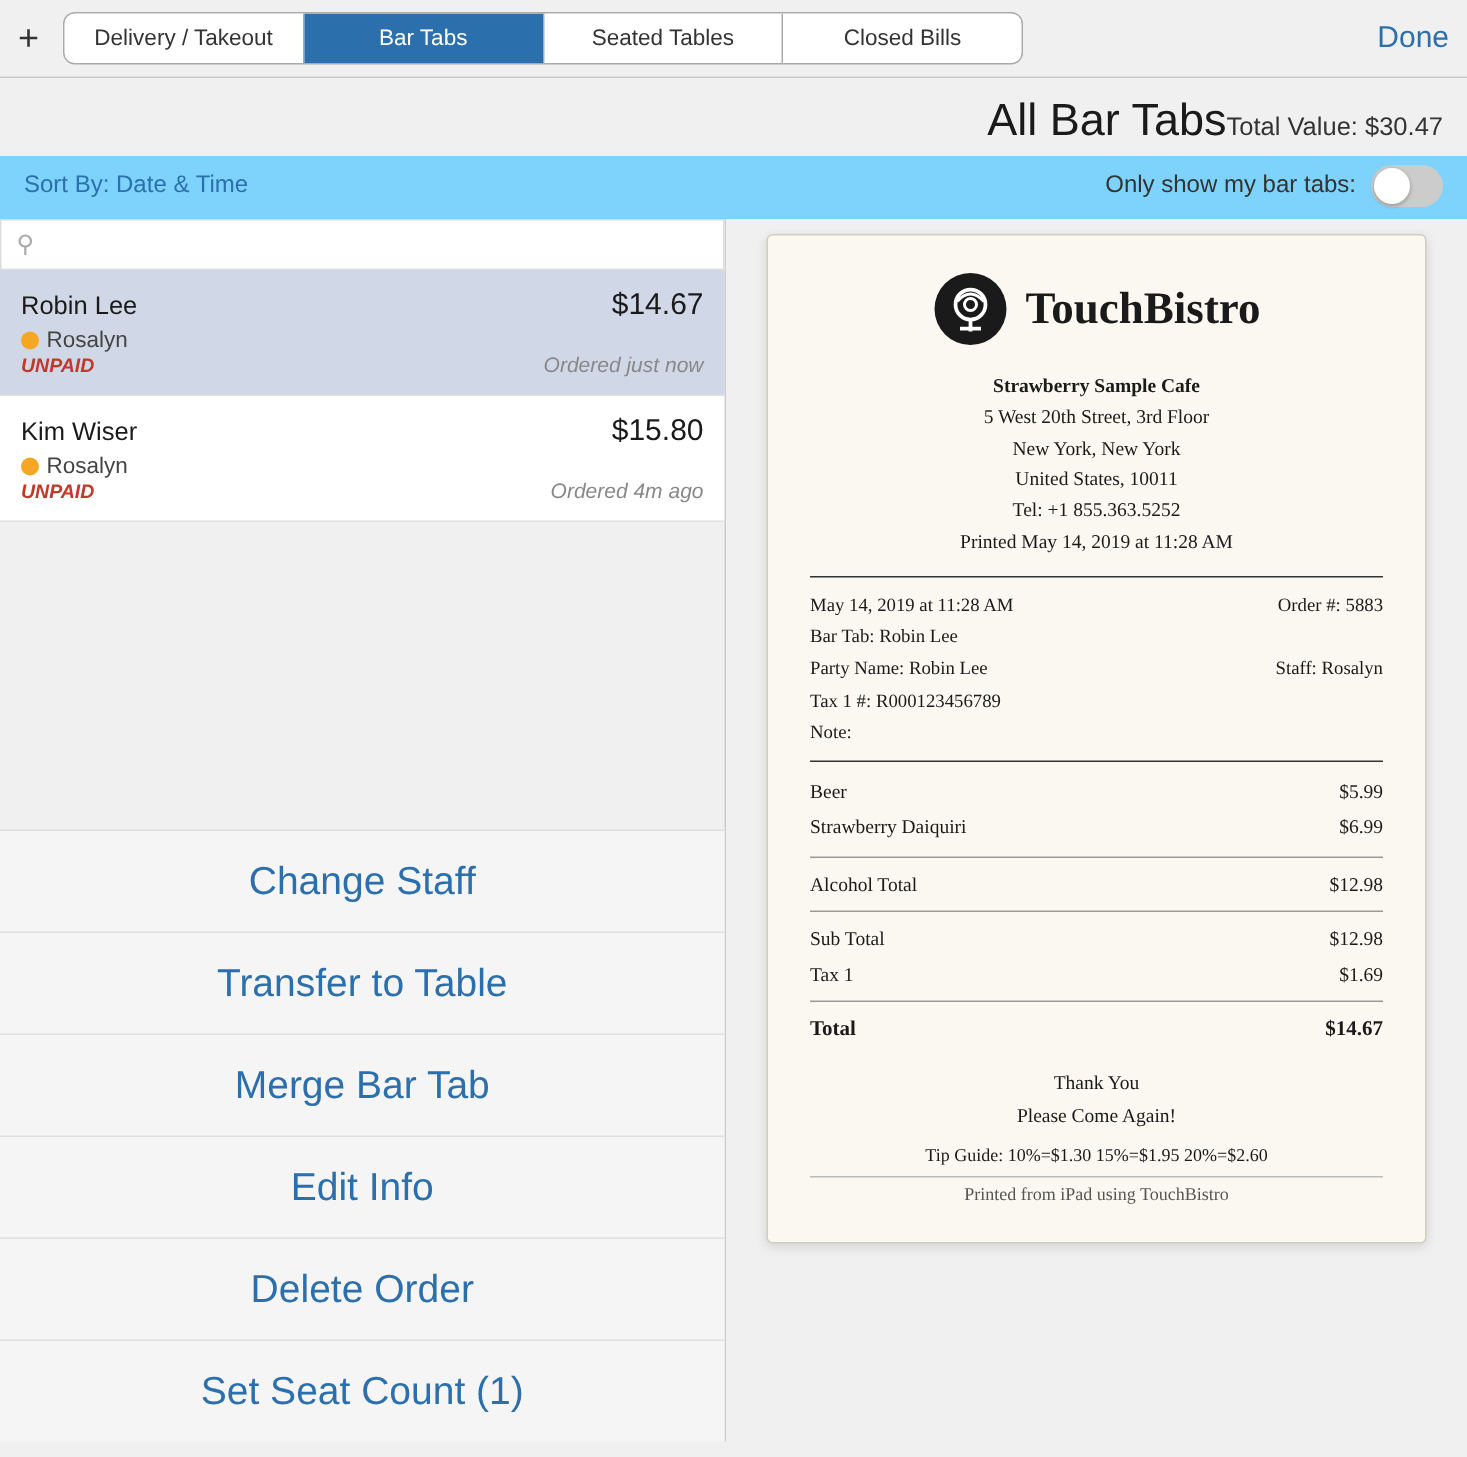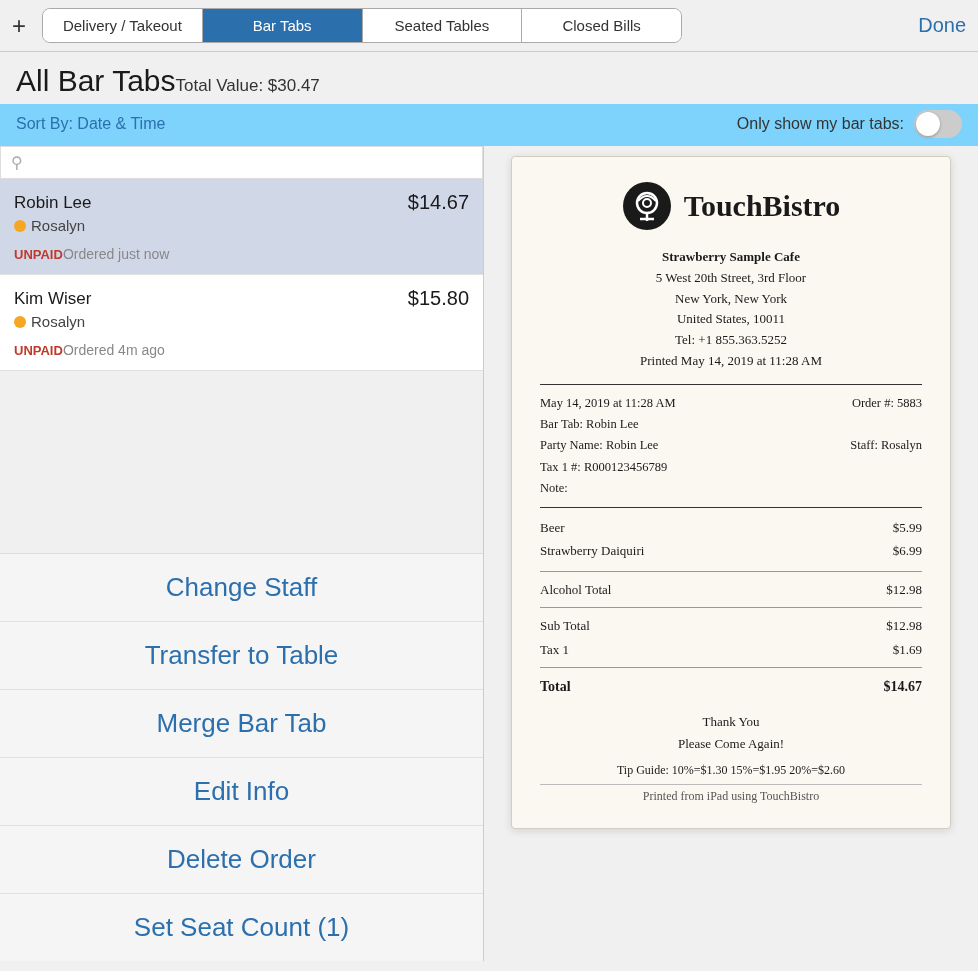--- a/index.html
+++ b/index.html
@@ -62,21 +62,21 @@
       border: none;
       cursor: pointer;
       font-weight: 400;
       padding-left: 20px;
     }
 
     
     .page-header {
       display: flex;
       align-items: baseline;
-      justify-content: flex-start;
+      justify-content: flex-end;
       padding: 12px 16px 6px 16px;
       background: #f0f0f0;
     }
     .page-title {
       font-size: 30px;
       font-weight: 300;
       color: #1a1a1a;
     }
     .total-value {
       font-size: 17px;
@@ -205,23 +205,24 @@
       border-radius: 50%;
       background: #f5a623;
       display: inline-block;
     }
     .staff-name {
       font-size: 15px;
       color: #444;
     }
     .tab-card-row3 {
       display: flex;
-      justify-content: flex-start;
-      align-items: center;
-      margin-top: 12px;
+      justify-content: space-between;
+      align-items: center;
+      margin-top: 0;
+      font-style: italic;
     }
     .unpaid-badge {
       font-size: 13px;
       font-weight: 700;
       color: #c0392b;
     }
     .ordered-time {
       font-size: 14px;
       color: #888;
     }

